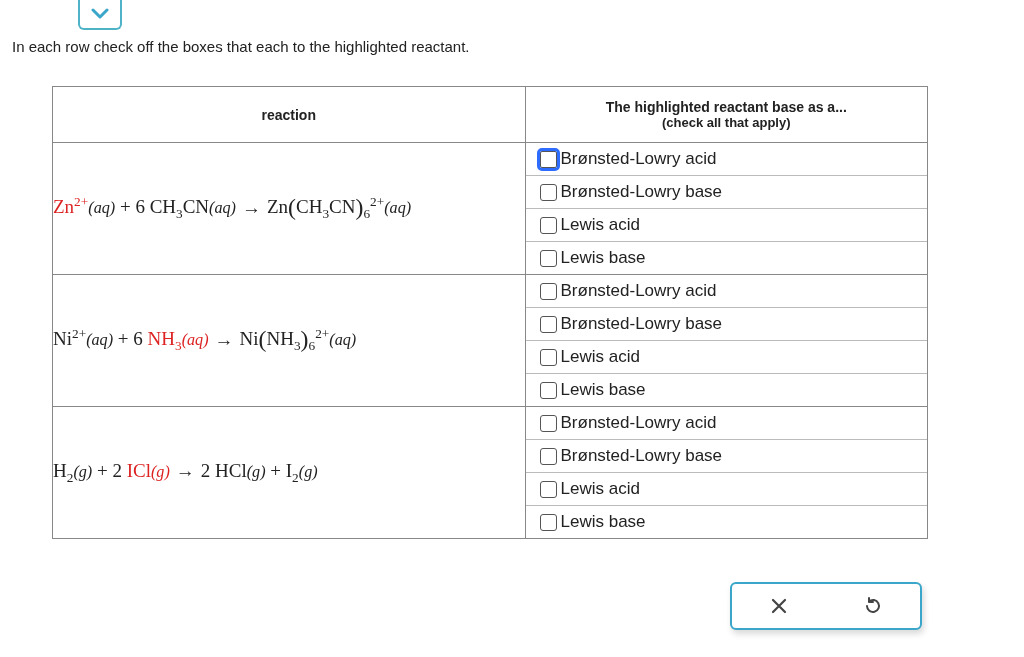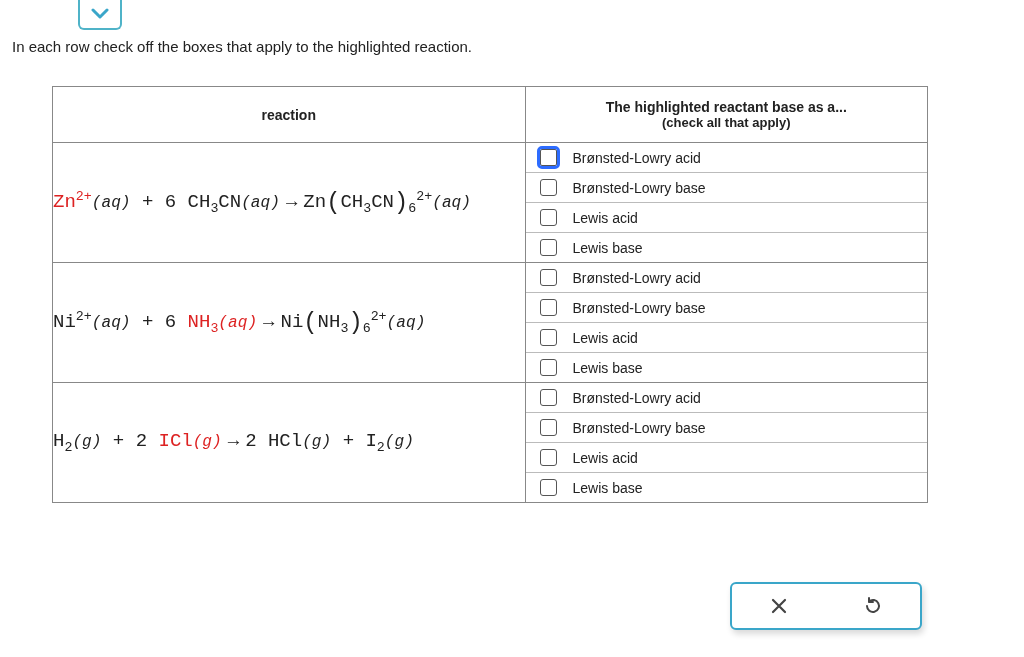--- a/index.html
+++ b/index.html
@@ -61,41 +61,41 @@
   }
   .subhead {
     font-weight: bold;
     font-size: 13px;
     display: block;
   }
   col.c1 { width: 54%; }
   col.c2 { width: 46%; }
   .rxn-cell {
     padding: 30px 10px 30px 18px;
-    font-family: Liberation Mono, monospace;
+    font-family: Liberation Serif, serif;
     font-size: 19px;
     white-space: nowrap;
   }
   .hl { color: #d22; }
   .sup { font-size: 0.7em; vertical-align: super; }
   .sub { font-size: 0.7em; vertical-align: sub; }
   .big-paren { font-size: 1.25em; vertical-align: -0.08em; }
   .arrow { display:inline-block; padding: 0 6px; }
   .state { font-style: italic; font-size: 0.85em; }
   .opts {
     display: flex;
     flex-direction: column;
   }
   .opt {
     display: flex;
     align-items: center;
-    gap: 16px;
+    gap: 4px;
     padding: 6px 14px;
     border-top: 1px solid #bbb;
-    font-size: 14px;
+    font-size: 17px;
   }
   .opt:first-child { border-top: none; }
   .chk {
     width: 15px;
     height: 15px;
     border: 1.5px solid #555;
     border-radius: 3px;
     background: #fff;
     flex-shrink: 0;
   }
@@ -128,21 +128,21 @@
 <body>
 
 <div class="page">
 
   <div class="chev-wrap">
     <svg width="18" height="12" viewBox="0 0 18 12">
         <path d="M2 2 L9 9 L16 2" stroke="#3aa6c9" stroke-width="3" fill="none" stroke-linecap="round" stroke-linejoin="round"></path>
       </svg>
   </div>
 
-  <div class="instruction">In each row check off the boxes that apply to the highlighted reaction.</div>
+  <div class="instruction">In each row check off the boxes that each to the highlighted reactant.</div>
 
   <div class="tbl-wrap">
     <table class="qt">
       <colgroup>
           <col class="c1">
           <col class="c2">
         </colgroup>
       <thead>
         <tr>
           <th>reaction</th>

